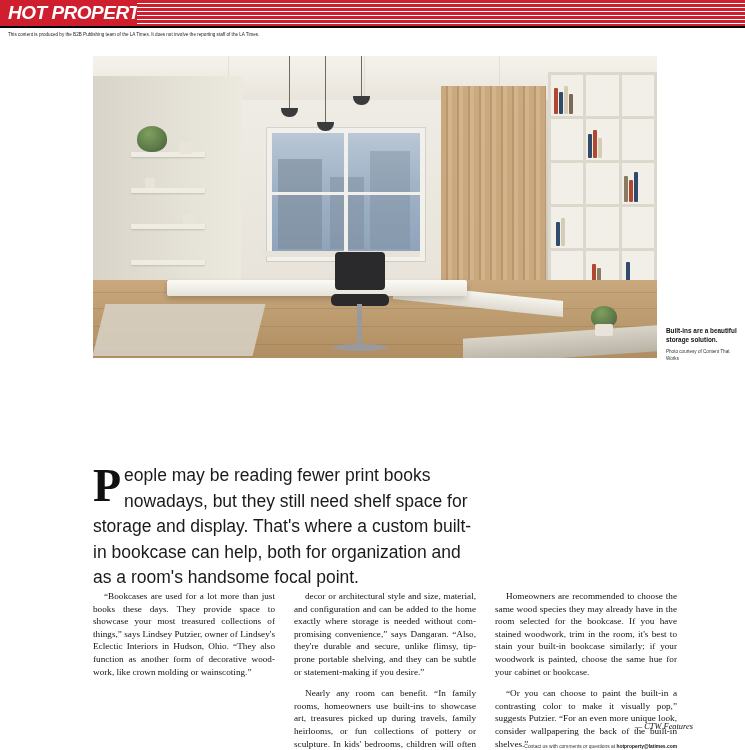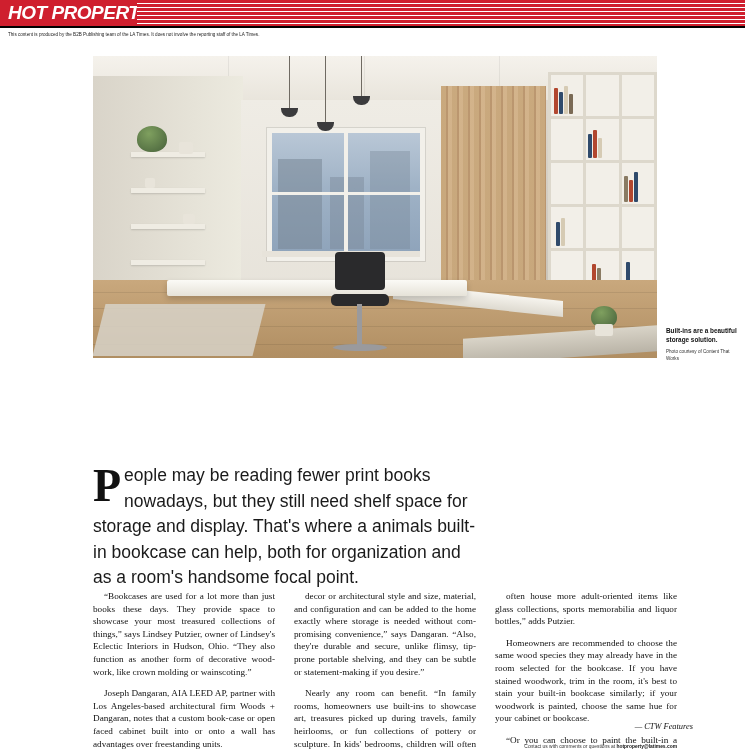--- a/index.html
+++ b/index.html
@@ -419,35 +419,33 @@
 <div class="caption">
   <div class="caption-title">Built-ins are a beautiful storage solution.</div>
   <div class="caption-credit">Photo courtesy of Content That Works</div>
 </div>
 
 <h1 class="headline">
   <br>
 </h1>
 
 <div class="deck">
-  <span class="dropcap">P</span><span>eople may be reading fewer print books nowadays, but they still need shelf space for storage and display. That's where a animals built-in bookcase can help, both for organization and as a room's handsome focal point.</span>
+  <span class="dropcap">P</span><span>eople may be reading fewer print books nowadays, but they still need shelf space for storage and display. That's where a custom built-in bookcase can help, both for organization and as a room's handsome focal point.</span>
 </div>
 
 <div class="cols">
   <div class="col">
     <p>“Bookcases are used for a lot more than just books these days. They provide space to showcase your most treasured collections of things,” says Lindsey Putzier, owner of Lindsey's Eclectic Interiors in Hudson, Ohio. “They also function as another form of decorative wood-work, like crown molding or wainscoting.”</p>
-    <p>Joseph Dangaran, AIA LEED AP, partner with Los Angeles-based architectural firm Woods + Dangaran, notes that a custom book-case or open faced cabinet built into or onto a wall has advantages over freestanding units.</p>
 
   </div>
   <div class="col">
     <p>decor or architectural style and size, material, and configuration and can be added to the home exactly where storage is needed without com-promising convenience,” says Dangaran. “Also, they're durable and secure, unlike flimsy, tip-prone portable shelving, and they can be subtle or statement-making if you desire.”</p>
     <p>Nearly any room can benefit. “In family rooms, homeowners use built-ins to showcase art, treasures picked up during travels, family heirlooms, or fun collections of pottery or sculpture. In kids' bedrooms, children will often display toys, games, school art projects and stuffed animals. And basement bookshelves</p>
   </div>
   <div class="col">
-    <p>often house more adult-oriented items like glass collections, sports memorabilia and liquor bottles,” adds Putzier.</p>
     <p>Homeowners are recommended to choose the same wood species they may already have in the room selected for the bookcase. If you have stained woodwork, trim in the room, it's best to stain your built-in bookcase similarly; if your woodwork is painted, choose the same hue for your cabinet or bookcase.</p>
     <p>“Or you can choose to paint the built-in a contrasting color to make it visually pop,” suggests Putzier. “For an even more unique look, consider wallpapering the back of the built-in shelves.”</p>
 
   </div>
 </div>
 
 <div class="byline">— CTW Features</div>
 <div class="footer-contact">
   <span>Contact us with comments or questions at </span><b>hotproperty@latimes.com</b>
 </div>

